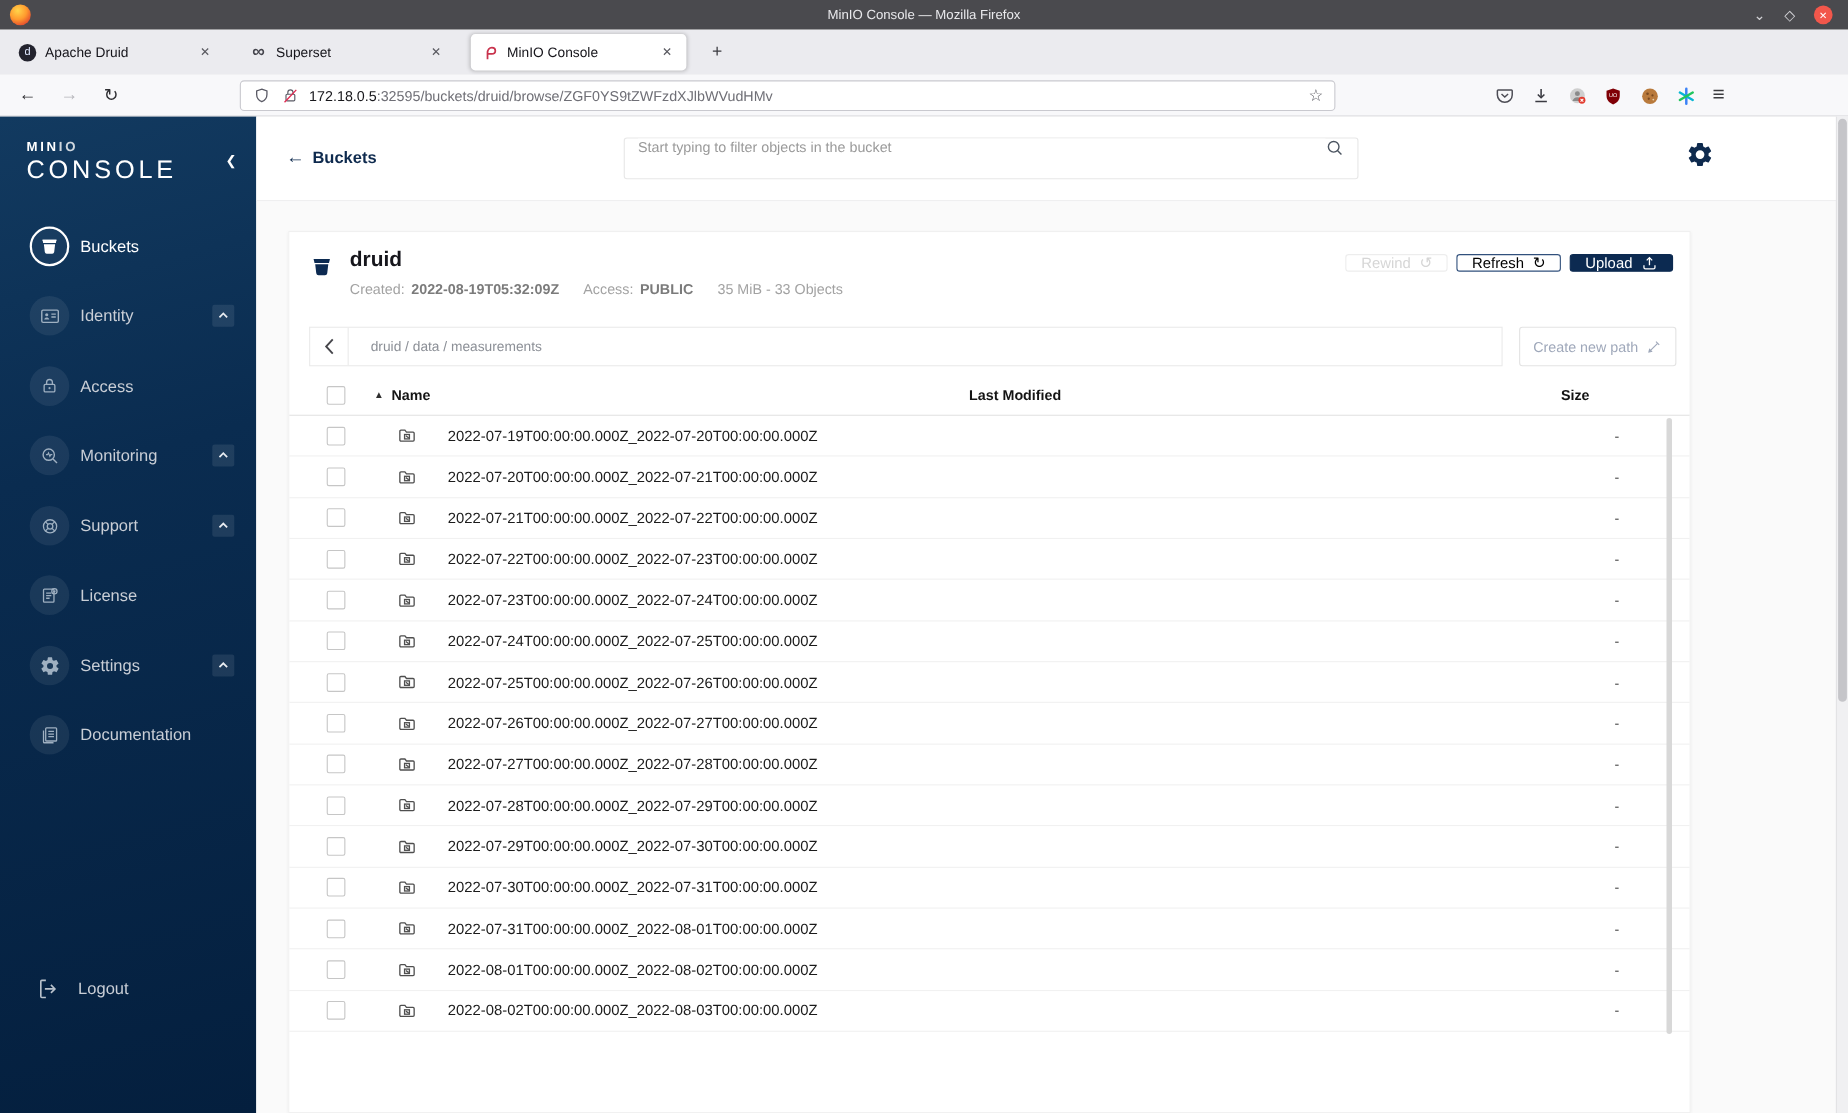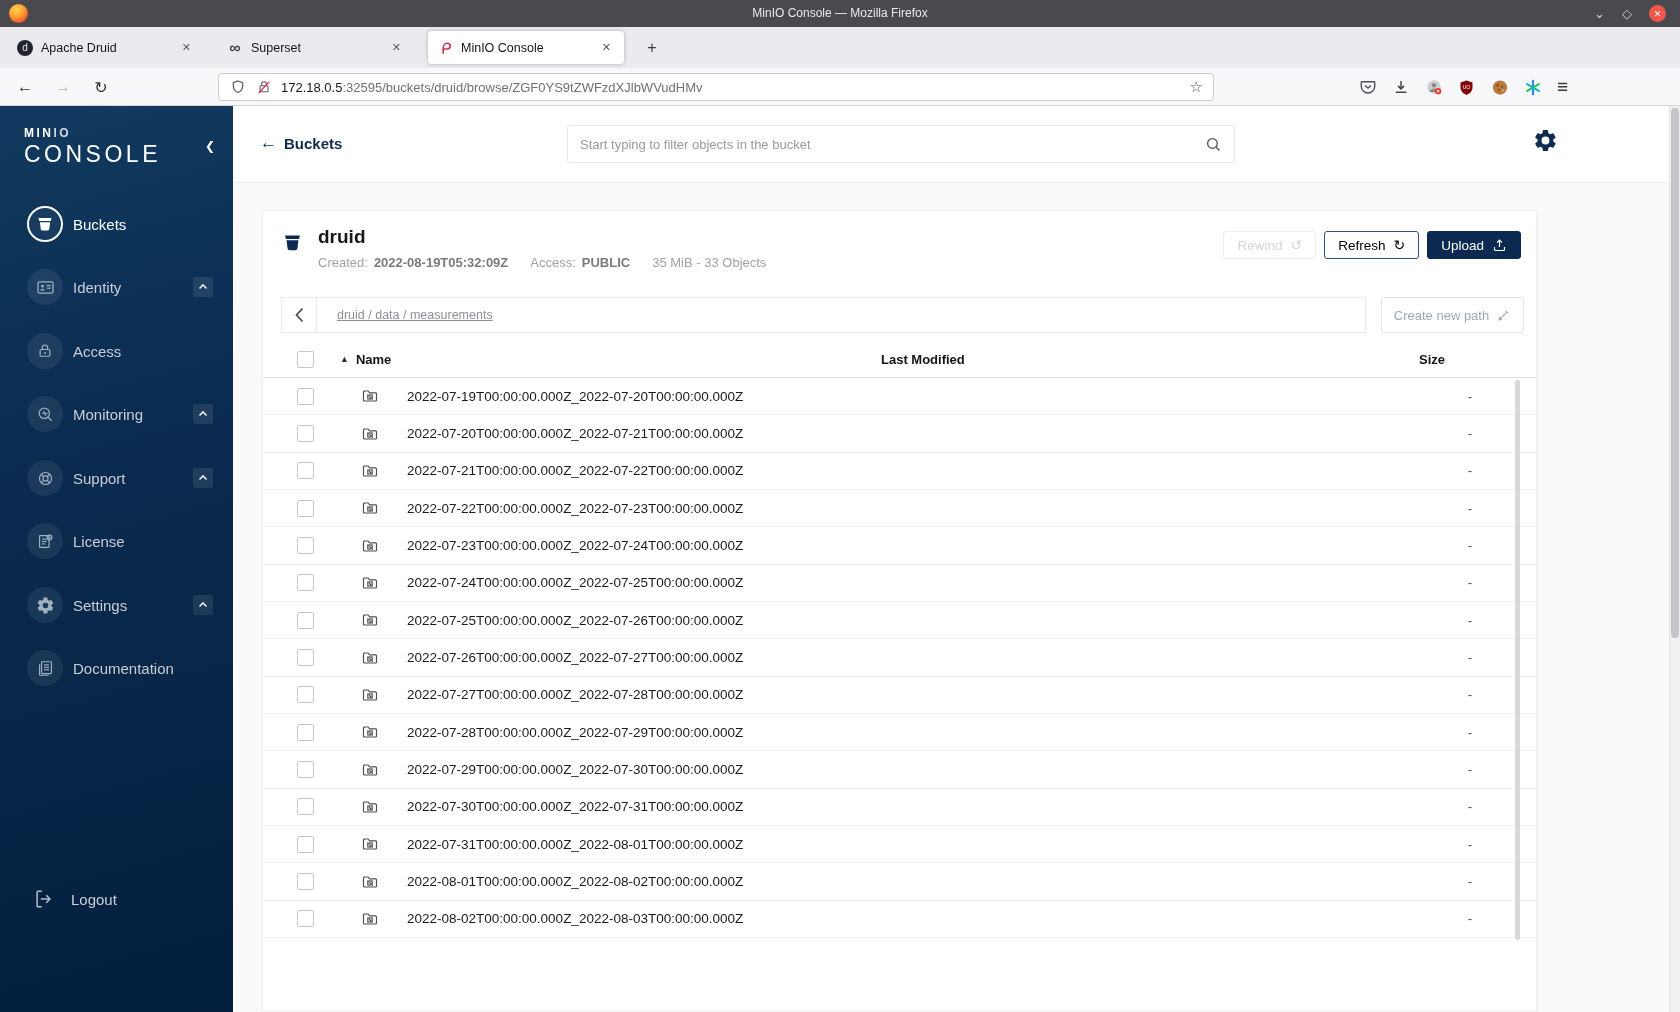--- a/index.html
+++ b/index.html
@@ -65,47 +65,47 @@
                 display:flex; align-items:center; justify-content:center; color:#e8ecf1; }
   .logout-icon { margin-left:33px; color:#b9c2cc; display:flex; }
   .logout-label { margin-left:16px; font-size:15px; }
 
   
   .main-header { position:absolute; left:233px; top:106px; right:0; height:77px; background:#fff; border-bottom:1px solid #ebebed; }
   .back-link { position:absolute; left:27px; top:27px; display:flex; align-items:center; gap:7px; color:#0e2a4e; }
   .back-arrow { font-size:17px; }
   .back-label { font-size:15px; font-weight:bold; }
   .obj-search { position:absolute; left:334px; top:19px; width:668px; height:38px; border:1px solid #e7e7e7; border-radius:3px;
-                background:#fff; display:flex; align-items:center; padding:0 12px; }
+                background:#fff; display:flex; align-items:flex-start; padding:0 12px; }
   .obj-search input { flex:1; border:none; outline:none; font-size:13px; color:#333; font-family:"Liberation Sans",sans-serif; }
   .obj-search input::placeholder { color:#9a9a9a; }
   .search-glyph { color:#4b5460; display:flex; }
   .gear-btn { position:absolute; right:122px; top:22px; color:#0e2a4e; display:flex; }
 
   
   .content { position:absolute; left:233px; top:183px; right:0; bottom:0; background:#fafafa; }
   .card { position:absolute; left:29px; top:27px; width:1275px; bottom:0; background:#fff; border:1px solid #f0f0f0;
           box-shadow:0 1px 3px rgba(0,0,0,.05); }
   .bucket-icon { position:absolute; left:19px; top:21px; color:#0c2a51; }
   .bucket-title { position:absolute; left:55px; top:15px; font-size:19px; font-weight:bold; color:#16161c; }
   .bucket-meta { position:absolute; left:55px; top:44px; display:flex; align-items:center; font-size:13px; color:#a2a2a2; }
   .meta-val { font-weight:bold; color:#7b7b7b; margin-left:6px; }
   .meta-gap { margin-left:22px; }
   .header-buttons { position:absolute; top:20px; right:15px; display:flex; gap:8px; }
-  .btn { height:28px; border-radius:3px; font-size:13.5px; display:flex; align-items:center; gap:8px; padding:0 13px; background:#fff; }
+  .btn { height:16px; border-radius:3px; font-size:13.5px; display:flex; align-items:center; gap:8px; padding:0 13px; background:#fff; }
   .btn-ico { font-size:14px; line-height:1; display:flex; }
   .btn-rewind { color:#d6d6d6; border:1px solid #ededed; }
   .btn-refresh { color:#000000; border:1px solid #31507c; }
   .btn-upload { background:#0c2a51; color:#fff; border:1px solid #0c2a51; }
 
   .breadcrumb-bar { position:absolute; top:86px; left:18px; width:1085px; height:36px; border:1px solid #eaeaea;
                     display:flex; align-items:center; background:#fff; }
   .bc-back { width:35px; height:100%; border-right:1px solid #eaeaea; display:flex; align-items:center; justify-content:center;
              color:#47474c; }
-  .bc-path { margin-left:20px; font-size:12.5px; color:#8c9097;text-decoration:underline; }
+  .bc-path { margin-left:20px; font-size:12.5px; color:#8c9097; }
   .create-path-btn { position:absolute; top:86px; left:1118px; width:143px; height:36px; border:1px solid #e3e3e3; border-radius:3px;
                      background:#fff; color:#9fa8ba; font-size:13px; display:flex; align-items:center; justify-content:center; gap:8px; }
 
   .thead { position:absolute; top:130px; left:0; width:100%; height:37px; border-bottom:1px solid #e3e3e3;
            display:flex; align-items:center; font-size:13px; font-weight:bold; color:#141414; }
   .cb { width:17px; height:17px; border:1px solid #c6c6c6; border-radius:2px; background:#fff; flex:none; }
   .th-check { margin-left:34px; }
   .th-name { margin-left:26px; display:flex; align-items:center; gap:7px; }
   .sort-ico { font-size:9px; color:#2e2e2e; }
   .th-last { position:absolute; left:618px; }

